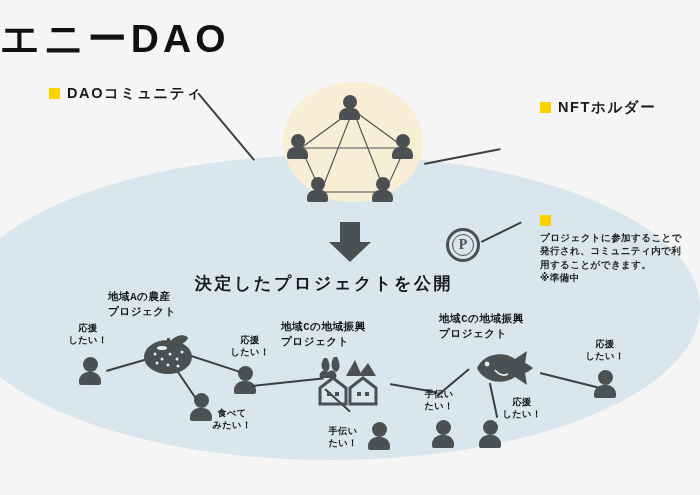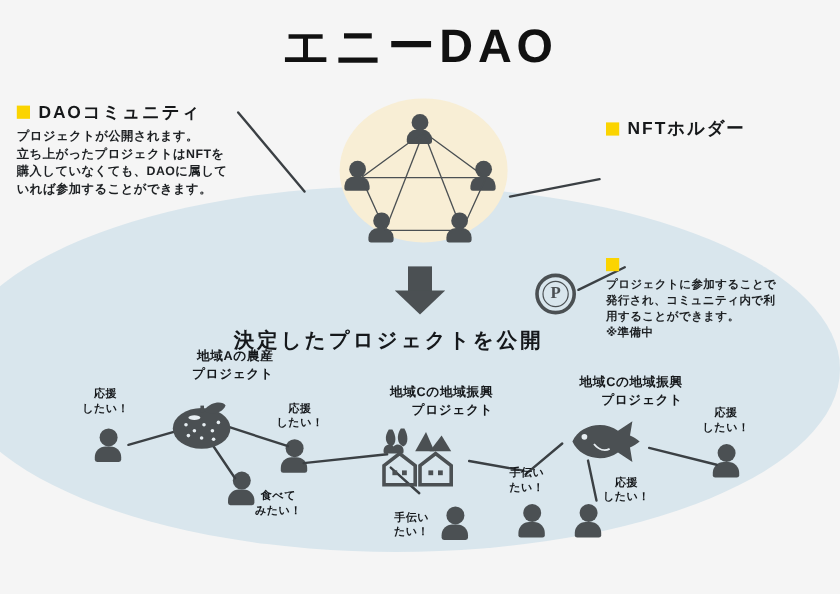--- a/index.html
+++ b/index.html
@@ -26,31 +26,30 @@
     left:283px;top:82px;
     width:140px;height:120px;
     background:#f8eed5;
     border-radius:50%;
     z-index:1;
   }
 
   
   .title{
     position:absolute;left:0;top:12px;width:700px;
-    text-align:center;
     font-size:39px;
     font-weight:bold;
     letter-spacing:4px;
     color:#111;
     z-index:6;
     white-space:nowrap;
   }
 
   
-  .callout{position:absolute;z-index:6;}
+  .callout{position:absolute;z-index:6;margin-left:35px;}
   .callout .chead{
     display:flex;align-items:center;
     font-size:14.5px;font-weight:bold;color:#16181a;
     letter-spacing:1.6px;
     margin-bottom:5px;
     white-space:nowrap;
   }
   .ysq{
     width:11px;height:11px;background:#fbd400;
     margin-right:7px;flex:none;display:inline-block;
@@ -98,23 +97,23 @@
     border-top:20px solid #4b5053;
   }
   .center-head{
     position:absolute;left:0;top:272px;width:648px;text-align:center;
     font-size:17px;font-weight:bold;color:#15181b;letter-spacing:2.6px;
     z-index:6;white-space:nowrap;
   }
 
   
   .ptitle{
-    position:absolute;z-index:6;text-align:right;
+    position:absolute;z-index:6;text-align:left;
     font-size:10.6px;font-weight:bold;color:#15181b;
-    line-height:1.38;letter-spacing:.5px;white-space:pre-line;
+    line-height:1.38;letter-spacing:.5px;white-space:pre-line;font-family:Liberation Mono, monospace;
   }
 
   
   .slabel{
     position:absolute;z-index:6;
     font-size:9.2px;font-weight:bold;color:#15181b;
     line-height:1.35;letter-spacing:.4px;white-space:pre-line;
   }
   .slabel.c{text-align:center;}
 
@@ -198,24 +197,20 @@
   <div class="person gp" style="left:372px;top:177px;">
     <div class="head"></div>
     <div class="body"></div>
   </div>
 
   <div class="callout" id="c-dao">
     <div class="chead">
       <span class="ysq"></span>
       <span>DAOコミュニティ</span>
     </div>
-    <div class="cbody">プロジェクトが公開されます。
-立ち上がったプロジェクトはNFTを
-購入していなくても、DAOに属して
-いれば参加することができます。</div>
   </div>
 
   <div class="callout" id="c-nft">
     <div class="chead">
       <span class="ysq"></span>
       <span>NFTホルダー</span>
     </div>
   </div>
 
   <div class="callout" id="c-token">

